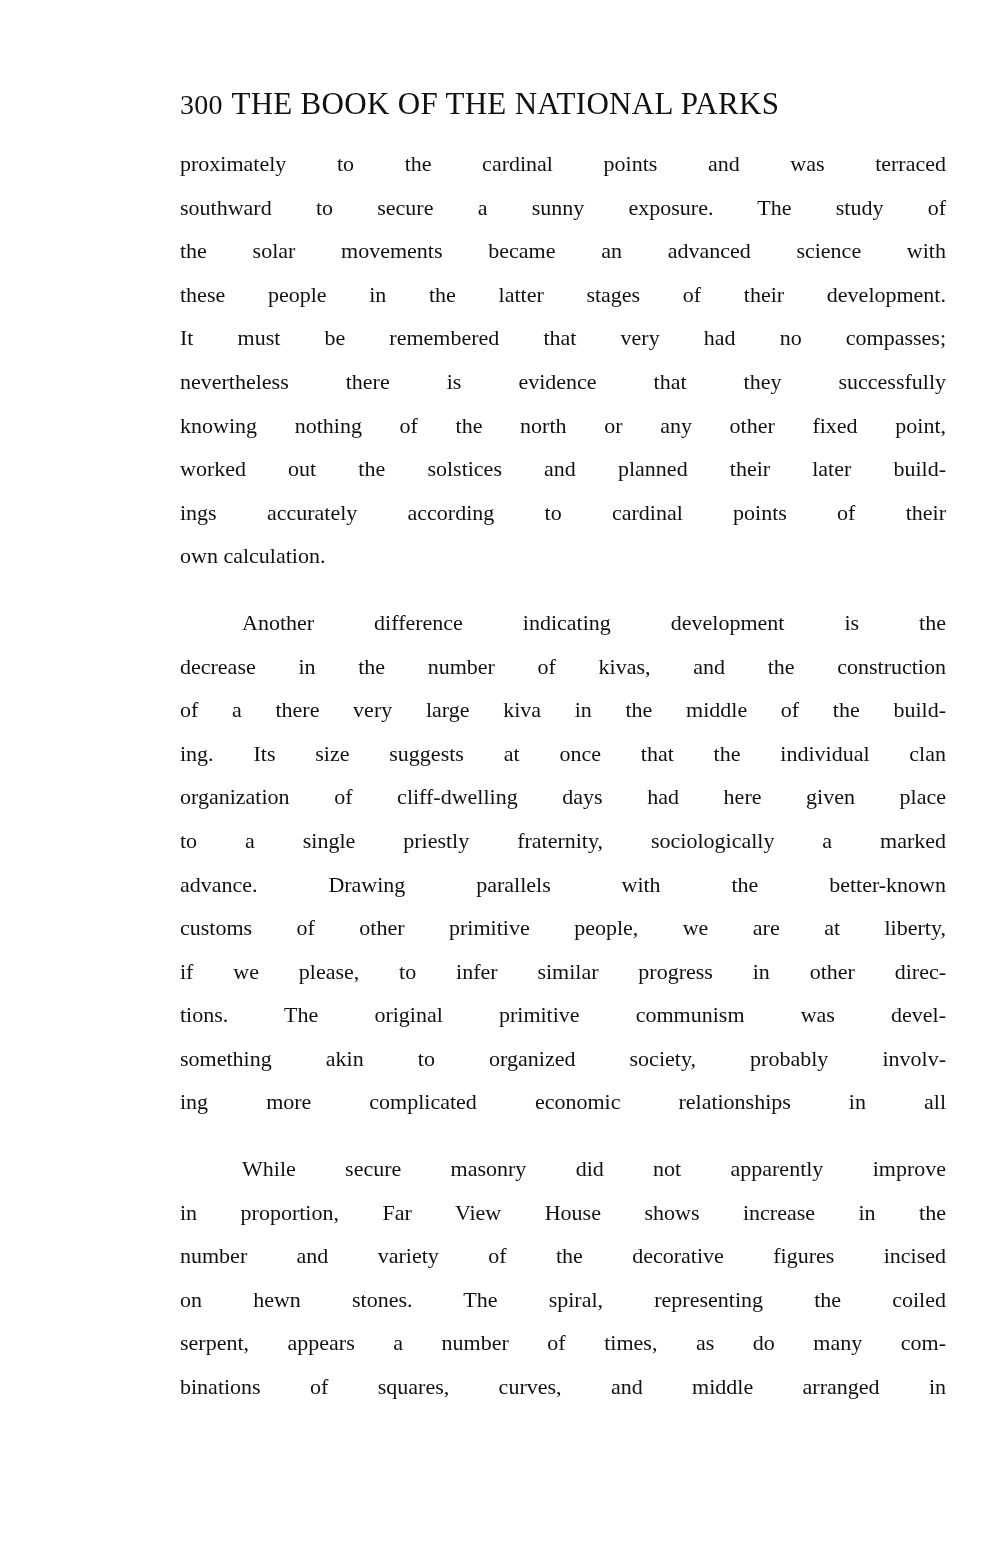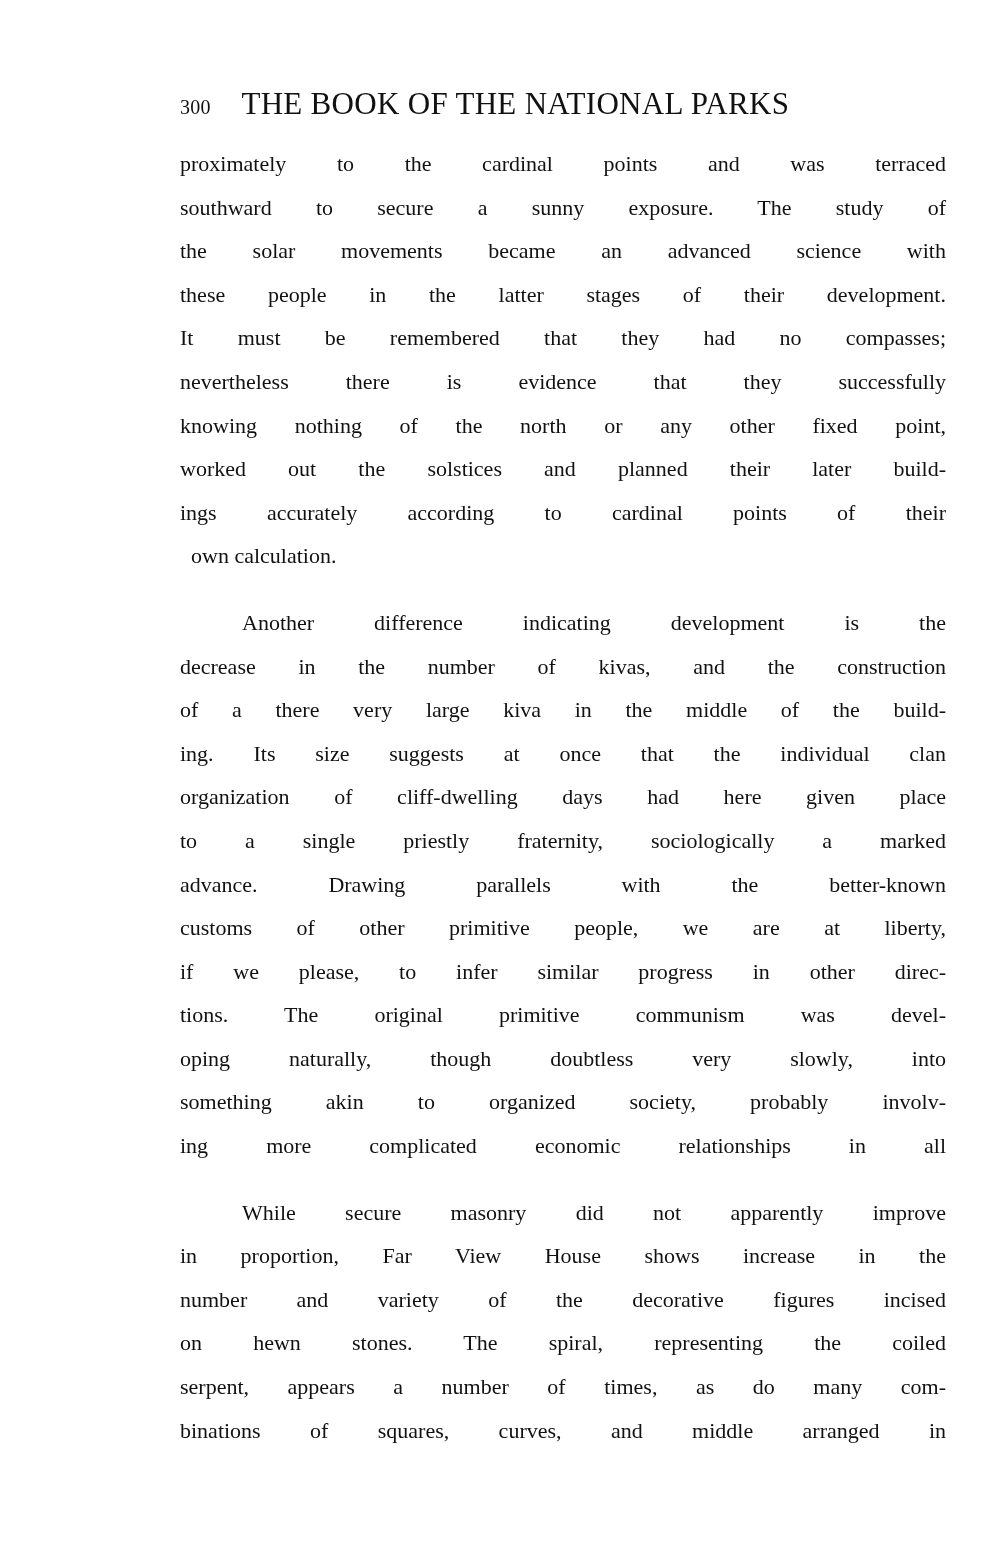--- a/index.html
+++ b/index.html
@@ -1,61 +1,60 @@
 <!DOCTYPE html>
 <html><head>
 <meta charset="utf-8">
 <style>
   html, body { margin: 0; padding: 0; background: #ffffff; }
   body { width: 1000px; height: 1562px; position: relative; overflow: hidden;
          font-family: "Liberation Serif", "DejaVu Serif", serif; color: #111; }
   .header { position: absolute; left: 180px; top: 86px; width: 766px;
             font-size: 31px; letter-spacing: 0.3px; white-space: nowrap; }
-  .header .pageno { font-size: 20px; margin-right: 23px; }
+  .header .pageno { font-size: 28px; margin-right: 1px; }
   .body { position: absolute; left: 180px; top: 142px; width: 766px; }
   .line { font-size: 22px; height: 43.6px; line-height: 43.6px;
           text-align: justify; text-align-last: justify; white-space: nowrap; }
-  .line.last { text-align-last: left; margin-left: 11px; }
+  .line.last { text-align-last: left; }
   .line.indent { padding-left: 62px; }
   .gap { height: 23px; }
 </style>
 </head>
 <body>
 
 <div class="header">
   <span class="pageno">300</span>
   <span>THE BOOK OF THE NATIONAL PARKS</span>
 </div>
 
 <div class="body">
   <div>
     <div class="line">proximately to the cardinal points and was terraced</div>
     <div class="line">southward to secure a sunny exposure.  The study of</div>
     <div class="line">the solar movements became an advanced science with</div>
     <div class="line">these people in the latter stages of their development.</div>
-    <div class="line">It must be remembered that they had no compasses;</div>
+    <div class="line">It must be remembered that very had no compasses;</div>
     <div class="line">nevertheless there is evidence that they successfully</div>
     <div class="line">knowing nothing of the north or any other fixed point,</div>
     <div class="line">worked out the solstices and planned their later build-</div>
     <div class="line">ings accurately according to cardinal points of their</div>
     <div class="line last">own calculation.</div>
   </div>
   <div class="gap"></div>
   <div>
     <div class="line indent">Another difference indicating development is the</div>
     <div class="line">decrease in the number of kivas, and the construction</div>
     <div class="line">of a there very large kiva in the middle of the build-</div>
     <div class="line">ing.  Its size suggests at once that the individual clan</div>
     <div class="line">organization of cliff-dwelling days had here given place</div>
     <div class="line">to a single priestly fraternity, sociologically a marked</div>
     <div class="line">advance.  Drawing parallels with the better-known</div>
     <div class="line">customs of other primitive people, we are at liberty,</div>
     <div class="line">if we please, to infer similar progress in other direc-</div>
     <div class="line">tions.  The original primitive communism was devel-</div>
-    <div class="line">oping naturally, though doubtless very slowly, into</div>
     <div class="line">something akin to organized society, probably involv-</div>
     <div class="line">ing more complicated economic relationships in all</div>
   </div>
   <div class="gap"></div>
   <div>
     <div class="line indent">While secure masonry did not apparently improve</div>
     <div class="line">in proportion, Far View House shows increase in the</div>
     <div class="line">number and variety of the decorative figures incised</div>
     <div class="line">on hewn stones.  The spiral, representing the coiled</div>
     <div class="line">serpent, appears a number of times, as do many com-</div>

